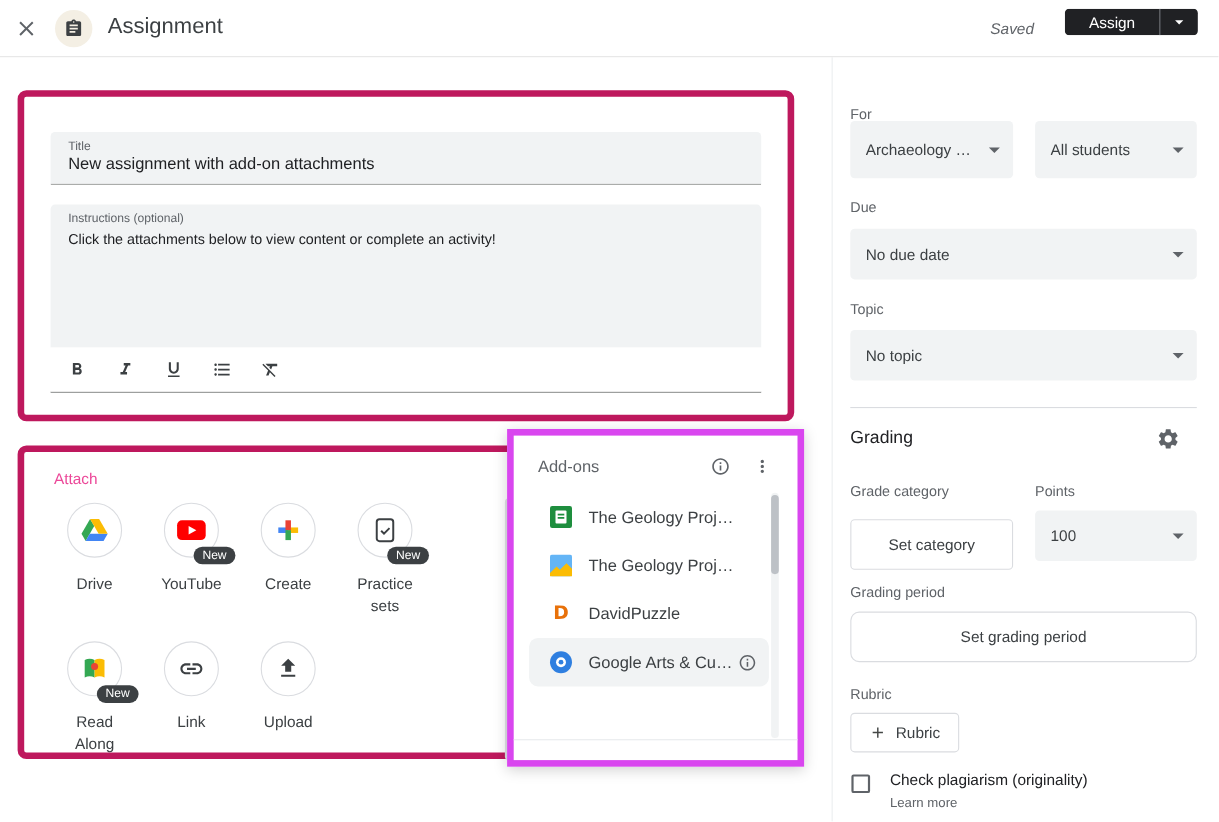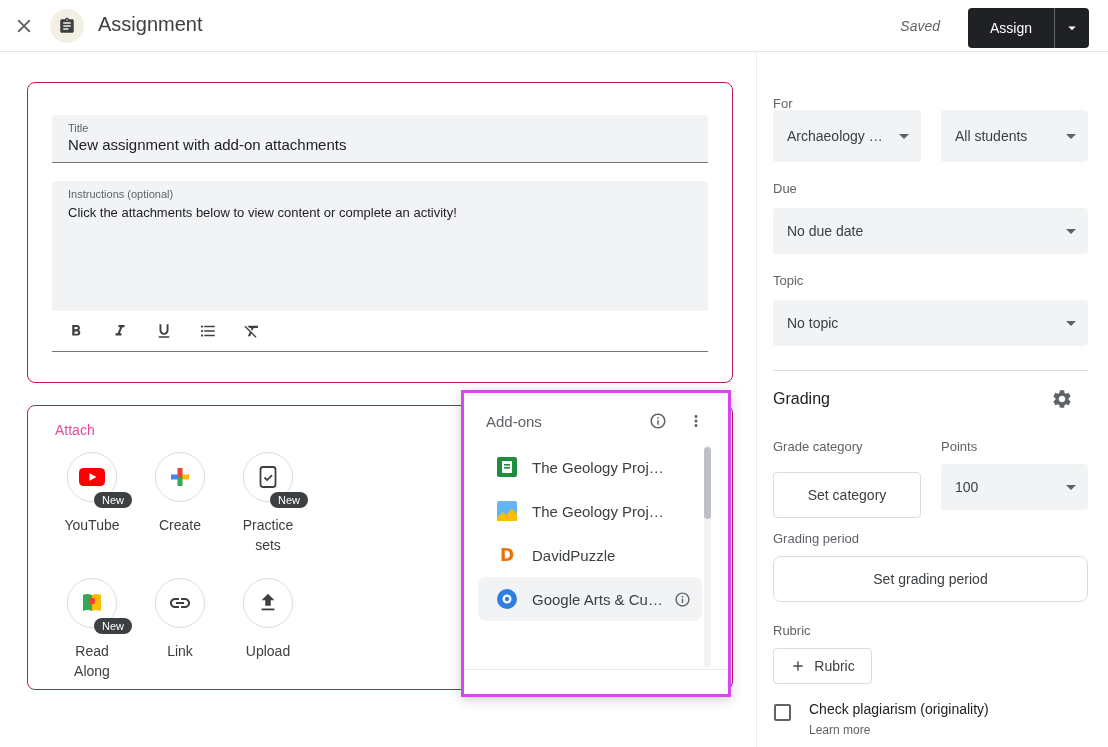--- a/index.html
+++ b/index.html
@@ -5,26 +5,26 @@
   * { margin:0; padding:0; box-sizing:border-box; }
   body { font-family:"Liberation Sans","DejaVu Sans",sans-serif; background:#fff; }
   .canvas { position:relative; width:1108px; height:747px; background:#fff; overflow:hidden; }
 
   
   .header { position:absolute; top:0; left:0; width:1108px; height:52px; background:#fff; border-bottom:1px solid #e6e6e6; z-index:10; }
   .close-btn { position:absolute; left:12px; top:14px; width:24px; height:24px; cursor:pointer; display:flex; align-items:center; justify-content:center; }
   .assign-circle { position:absolute; left:50px; top:9px; width:34px; height:34px; border-radius:50%; background:#f4efe4; display:flex; align-items:center; justify-content:center; }
   .page-title { position:absolute; left:98px; top:13px; font-size:20px; color:#3c4043; }
   .saved-status { position:absolute; right:168px; top:18px; font-size:14px; font-style:italic; color:#5f6368; }
-  .assign-split { position:absolute; right:19px; top:8px; height:40px; display:flex; border-radius:4px; overflow:hidden; }
+  .assign-split { position:absolute; right:19px; top:8px; height:24px; display:flex; border-radius:4px; overflow:hidden; }
   .assign-main { background:#202124; color:#fff; font-size:14px; font-weight:500; padding:0 22px; display:flex; align-items:center; cursor:pointer; }
   .assign-arrow { background:#202124; width:35px; display:flex; align-items:center; justify-content:center; border-left:1px solid #5f6368; cursor:pointer; }
 
   
-  .card { position:absolute; border:1px solid #be185d; border-radius:8px; background:#fff;margin-left:11px; }
+  .card { position:absolute; border:6px solid #be185d; border-radius:8px; background:#fff; }
   .card-form { left:16px; top:82px; width:706px; height:301px; }
   .card-attach { left:16px; top:405px; width:706px; height:285px; }
 
   .title-field { position:absolute; left:24px; top:32px; right:24px; height:48px; background:#f1f3f4; border-radius:4px 4px 0 0; border-bottom:1px solid #747775; cursor:text; }
   .field-label { font-size:11px; color:#5f6368; padding:7px 16px 0; }
   .field-value { font-size:15px; color:#202124; padding:2px 16px 0; }
   .instr-wrap { position:absolute; left:24px; top:98px; right:24px; border-bottom:1px solid #747775; }
   .instr-field { background:#f1f3f4; border-radius:4px 4px 0 0; height:130px; cursor:text; }
   .instr-text { font-size:13px; color:#202124; padding:4px 16px 0; line-height:18px; }
   .fmt-toolbar { height:40px; display:flex; align-items:center; gap:20px; padding-left:12px; background:#fff; }
@@ -35,21 +35,21 @@
   .attach-row { position:absolute; left:20px; display:flex; }
   .attach-row.r1 { top:46px; }
   .attach-row.r2 { top:172px; }
   .attach-item { width:88px; display:flex; flex-direction:column; align-items:center; position:relative; cursor:pointer; }
   .attach-circle { width:50px; height:50px; border:1px solid #dadce0; border-radius:50%; background:#fff; display:flex; align-items:center; justify-content:center; }
   .attach-label { margin-top:13px; font-size:14px; color:#3c4043; text-align:center; line-height:20px; max-width:70px; }
   .new-badge { position:absolute; top:40px; left:46px; background:#3c4043; color:#fff; font-size:11px; padding:2px 8px; border-radius:10px; white-space:nowrap; z-index:2; }
   .attach-scrollbar { position:absolute; left:437px; top:42px; width:7px; height:238px; background:#dfe2e6; border-radius:4px; }
 
   
-  .addons-popup { position:absolute; left:461px; top:390px; width:270px; height:307px; background:#fff; border:3px solid #d946ef; box-shadow:0 3px 12px rgba(0,0,0,0.18); z-index:20; }
+  .addons-popup { position:absolute; left:461px; top:390px; width:270px; height:307px; background:#fff; border:6px solid #d946ef; box-shadow:0 3px 12px rgba(0,0,0,0.18); z-index:20; }
   .addons-header { display:flex; align-items:center; padding:16px 20px 8px 22px; }
   .addons-title { font-size:15px; color:#5f6368; }
   .addons-header .spacer { margin-left:auto; }
   .icon-btn { width:24px; height:24px; display:flex; align-items:center; justify-content:center; cursor:pointer; border-radius:50%; }
   .addons-list { margin-top:4px; }
   .addon-row { height:44px; margin:0 26px 0 14px; display:flex; align-items:center; padding:0 8px 0 18px; border-radius:8px; cursor:pointer; }
   .addon-row.selected { background:#f1f3f4; }
   .addon-icon { width:22px; height:22px; display:flex; align-items:center; justify-content:center; flex:none; }
   .addon-label { margin-left:14px; font-size:15px; color:#3c4043; white-space:nowrap; overflow:hidden; }
   .addon-row .row-info { margin-left:auto; }
@@ -143,20 +143,30 @@
       </div>
     </div>
   </div>
 
   <div class="card card-attach">
     <div class="attach-heading">Attach</div>
 
     <div class="attach-row r1">
       <div class="attach-item">
         <div class="attach-circle">
+          <svg width="26" height="24" viewBox="0 0 24 22">
+            <path fill="#34a853" d="M8.2 1.5 1 14l3.5 6 7.2-12.5z"></path>
+            <path fill="#4285f4" d="M4.5 20l3.4-6h15.1l-3.5 6z"></path>
+            <path fill="#fbbc04" d="M23 14 15.8 1.5H8.2L15.4 14z"></path>
+          </svg>
+        </div>
+        <div class="attach-label">Drive</div>
+      </div>
+      <div class="attach-item">
+        <div class="attach-circle">
           <svg width="28" height="22" viewBox="0 0 28 20">
             <rect x="1" y="1" width="26" height="18" rx="4.5" fill="#ff0000"></rect>
             <path d="M11.5 6.2v7.6L18.5 10z" fill="#fff"></path>
           </svg>
         </div>
         <span class="new-badge">New</span>
         <div class="attach-label">YouTube</div>
       </div>
       <div class="attach-item">
         <div class="attach-circle">

